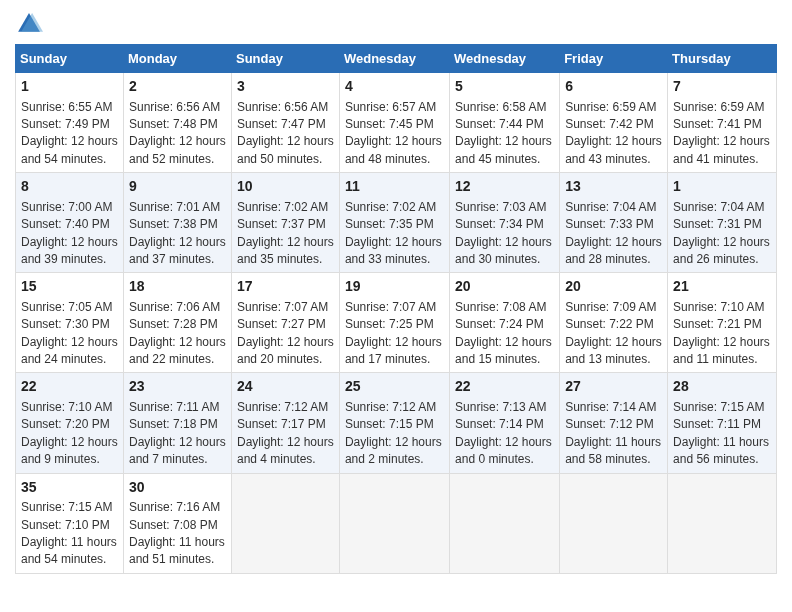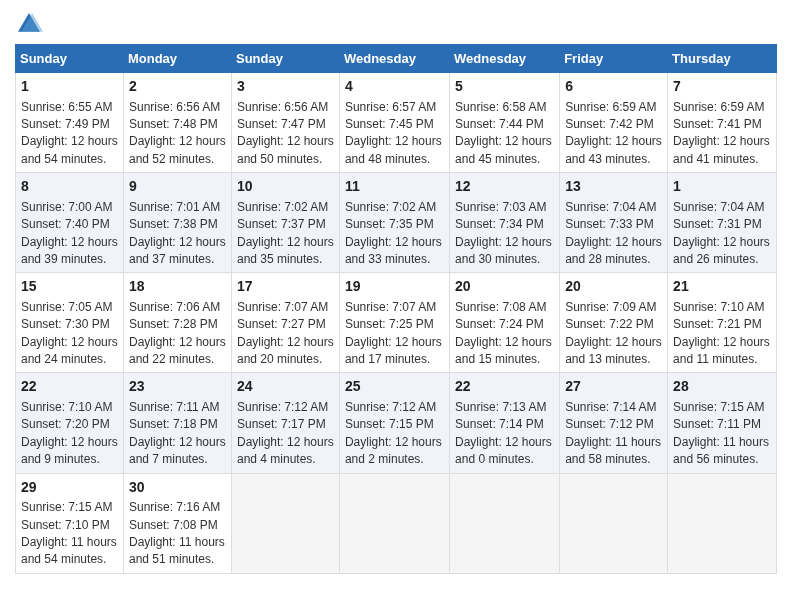--- a/index.html
+++ b/index.html
@@ -150,21 +150,21 @@
       <tr class="row-bg-light">
         <td><span class="day-number">22</span><span class="day-info">Sunrise: 7:10 AM<br>Sunset: 7:20 PM<br>Daylight: 12 hours and 9 minutes.</span></td>
         <td><span class="day-number">23</span><span class="day-info">Sunrise: 7:11 AM<br>Sunset: 7:18 PM<br>Daylight: 12 hours and 7 minutes.</span></td>
         <td><span class="day-number">24</span><span class="day-info">Sunrise: 7:12 AM<br>Sunset: 7:17 PM<br>Daylight: 12 hours and 4 minutes.</span></td>
         <td><span class="day-number">25</span><span class="day-info">Sunrise: 7:12 AM<br>Sunset: 7:15 PM<br>Daylight: 12 hours and 2 minutes.</span></td>
         <td><span class="day-number">22</span><span class="day-info">Sunrise: 7:13 AM<br>Sunset: 7:14 PM<br>Daylight: 12 hours and 0 minutes.</span></td>
         <td><span class="day-number">27</span><span class="day-info">Sunrise: 7:14 AM<br>Sunset: 7:12 PM<br>Daylight: 11 hours and 58 minutes.</span></td>
         <td><span class="day-number">28</span><span class="day-info">Sunrise: 7:15 AM<br>Sunset: 7:11 PM<br>Daylight: 11 hours and 56 minutes.</span></td>
       </tr>
       <tr>
-        <td><span class="day-number">29</span><span class="day-info">Sunrise: 7:15 AM<br>Sunset: 7:10 PM<br>Daylight: 11 hours and 54 minutes.</span></td>
+        <td><span class="day-number">35</span><span class="day-info">Sunrise: 7:15 AM<br>Sunset: 7:10 PM<br>Daylight: 11 hours and 54 minutes.</span></td>
         <td><span class="day-number">30</span><span class="day-info">Sunrise: 7:16 AM<br>Sunset: 7:08 PM<br>Daylight: 11 hours and 51 minutes.</span></td>
         <td class="empty"></td>
         <td class="empty"></td>
         <td class="empty"></td>
         <td class="empty"></td>
         <td class="empty"></td>
       </tr>
     </tbody>
 </table>
 

